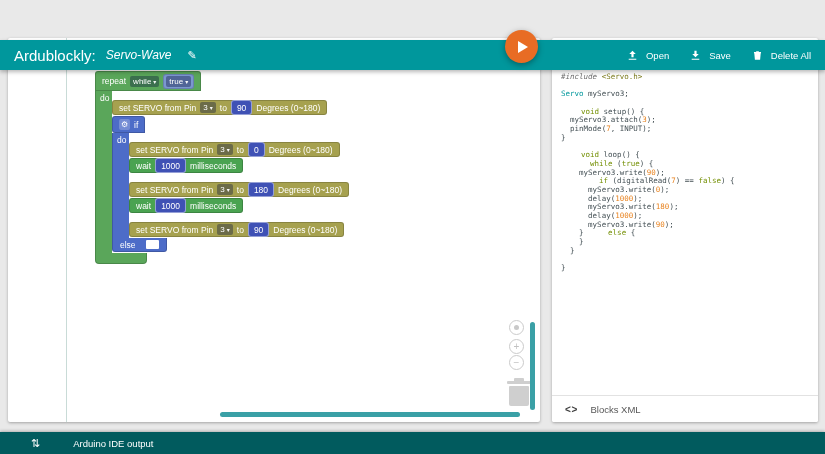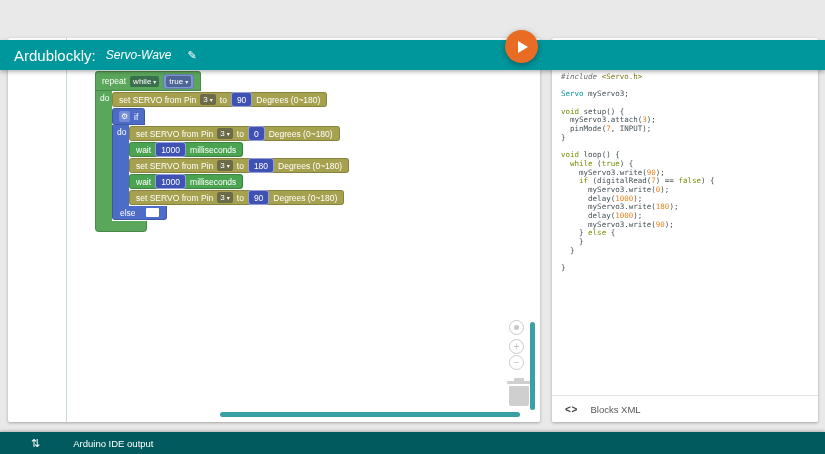--- a/index.html
+++ b/index.html
@@ -36,21 +36,21 @@
   .cat{height:15.9px;line-height:15.9px;padding-left:10px;font-size:9px;color:#3d3d3d;
     border-bottom:1px solid rgba(0,0,0,.045);cursor:pointer;white-space:nowrap;}
 
   .block-canvas{position:absolute;left:59px;top:0;right:0;bottom:0;overflow:hidden;border-radius:0 2px 2px 0;}
 
   
   .blk-root{position:absolute;left:28px;top:33px;}
   .brow{display:flex;align-items:center;gap:4px;height:15px;padding:0 6px;border-radius:3px;
     color:#fff;font-size:8.5px;width:max-content;border:1px solid rgba(0,0,0,.18);box-sizing:border-box;}
   .repeat-header{background:var(--loops-green);height:20px;border-radius:3px 3px 0 0;}
-  .servo{background:var(--servo-olive);}
+  .servo{background:var(--servo-olive);margin-top:8px;}
   .wait{background:var(--time-green);}
   .if-header{background:var(--logic-blue);height:17px;border-radius:3px 3px 0 3px;}
   .body-wrap{display:flex;}
   .spine{width:17px;color:#fff;font-size:8.5px;padding:2px 0 0 4px;box-sizing:border-box;}
   .spine.green{background:var(--loops-green);border-left:1px solid rgba(0,0,0,.18);}
   .spine.blue{background:var(--logic-blue);border-left:1px solid rgba(0,0,0,.18);}
   .stack{display:flex;flex-direction:column;gap:1px;padding:1px 0;}
   .else-row{display:flex;align-items:center;gap:10px;height:13px;background:var(--logic-blue);
     width:max-content;padding:0 7px;border-radius:0 0 3px 3px;color:#fff;font-size:8.5px;
     border:1px solid rgba(0,0,0,.18);border-top:none;}
@@ -96,21 +96,21 @@
   .code-header{height:27px;border-bottom:1px solid #e2e2e2;display:flex;align-items:center;
     padding-left:13px;cursor:pointer;}
   .braces-icon{font-size:11px;font-weight:bold;color:#3f3f3f;letter-spacing:1px;}
   .code-title{margin-left:22px;font-size:9.5px;color:#575757;}
   .code-body{padding:7px 0 0 9px;font-family:"DejaVu Sans Mono",monospace;font-size:7.5px;
     line-height:8.7px;white-space:pre;color:#434f54;}
   .code-line{height:8.7px;}
   .tk-dir{color:#6d6d6d;font-style:italic;}
   .tk-inc{color:#7d7d1f;}
   .tk-type{color:#00979c;}
-  .tk-kw{color:#728e00;}
+  .tk-kw{color:#728e00;margin-left:20px;}
   .tk-lit{color:#728e00;}
   .tk-num{color:#e8821e;}
   .tk-plain{color:#434f54;margin-top:41px;}
   .code-footer{position:absolute;left:0;right:0;bottom:0;height:26px;border-top:1px solid #e2e2e2;
     display:flex;align-items:center;padding-left:13px;cursor:pointer;background:#fff;border-radius:0 0 2px 2px;}
   .xml-icon{font-size:10px;font-weight:bold;color:#3f3f3f;letter-spacing:-1px;}
   .footer-title{margin-left:14px;font-size:9.5px;color:#575757;}
 
   
   .bottom-bar{position:absolute;left:0;right:0;bottom:0;height:22px;background:var(--dark-teal);
@@ -118,20 +118,40 @@
   .swap-icon{margin-left:31px;font-size:11px;line-height:1;}
   .bottom-label{margin-left:33px;font-size:9.5px;}
 </style>
 </head>
 <body>
 
 <div class="app-header">
   <span class="app-title">Ardublockly:</span>
   <span class="sketch-name">Servo-Wave</span>
   <span class="edit-pencil">✎</span>
+  <div class="header-actions">
+    <span class="hbtn">
+      <svg viewBox="0 0 24 24" width="13" height="13">
+          <path fill="#fff" d="M12 3l-6 6h4v6h4V9h4l-6-6zM5 18h14v2H5z"></path>
+        </svg>
+      <span>Open</span>
+    </span>
+    <span class="hbtn">
+      <svg viewBox="0 0 24 24" width="13" height="13">
+          <path fill="#fff" d="M12 15l6-6h-4V3h-4v6H6l6 6zM5 18h14v2H5z"></path>
+        </svg>
+      <span>Save</span>
+    </span>
+    <span class="hbtn">
+      <svg viewBox="0 0 24 24" width="13" height="13">
+          <path fill="#fff" d="M6 7h12l-1.2 13H7.2L6 7zm4-3h4l1 1.5h3.5V8H5.5V5.5H9L10 4z"></path>
+        </svg>
+      <span>Delete All</span>
+    </span>
+  </div>
 </div>
 
 <div class="fab">
   <div class="tri"></div>
 </div>
 
 <div class="blocks-card">
   <div class="toolbox">
     <div class="toolbox-logo">
       <span class="logo-glyph"></span>

